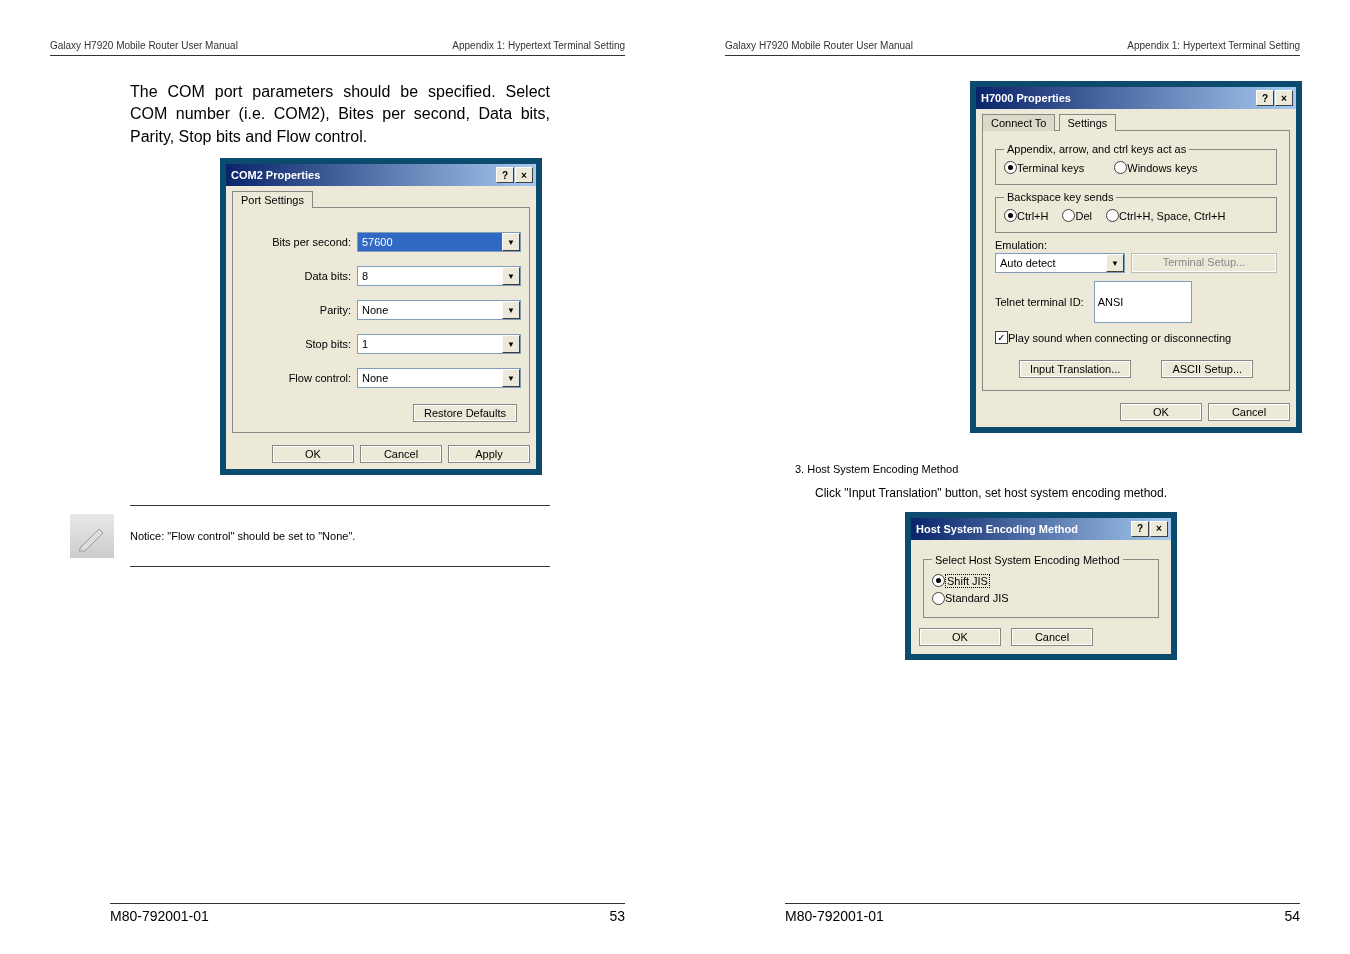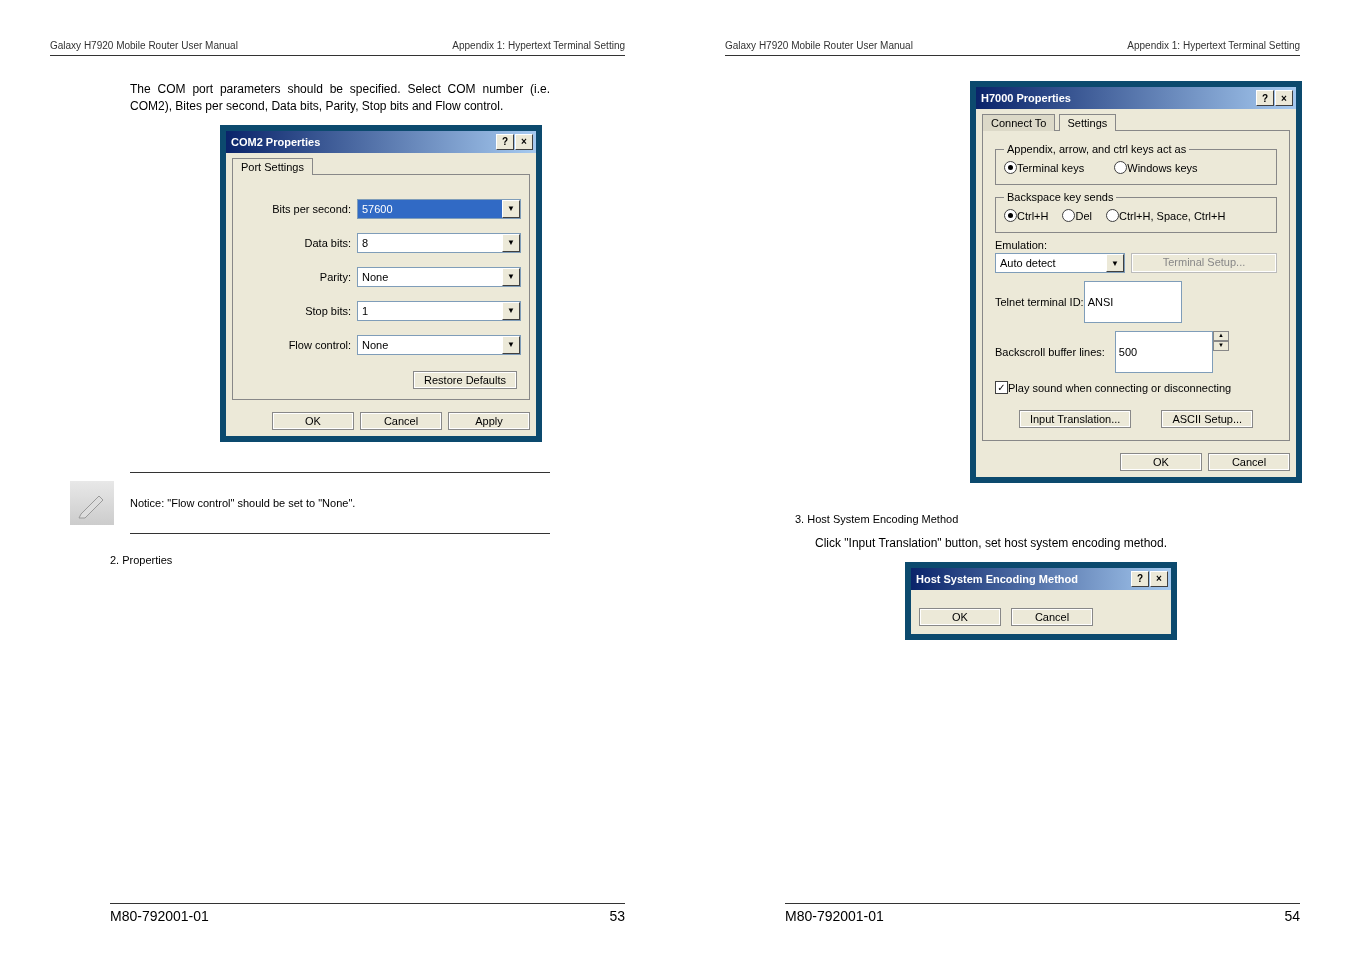--- a/index.html
+++ b/index.html
@@ -25,21 +25,21 @@
   .hdr {
     font-size: 10px;
     color: #333;
     padding-bottom: 4px;
     border-bottom: 1px solid #333;
     display: flex;
     justify-content: space-between;
     margin-bottom: 25px;
   }
   .body-text {
-    font-size: 12px;
+    font-size: 16px;
     line-height: 1.4;
     margin-left: 80px;
     width: 420px;
     text-align: justify;
   }
   .ftr {
     position: absolute;
     bottom: 30px;
     left: 110px;
     right: 50px;
@@ -263,21 +263,20 @@
       <div class="pencil-icon-box">
         <svg width="34" height="34" viewBox="0 0 34 34">
               <path d="M6 28 L24 10 L28 14 L10 32 L4 32 Z" fill="#ddd" stroke="#999"></path>
             </svg>
       </div>
       <span>Notice: "Flow control" should be set to "None".</span>
     </div>
     <hr class="hr-thin">
   </div>
 
-  <div class="section-num">2.  Properties</div>
 
   <div class="ftr">
     <span>M80-792001-01</span>
     <span>53</span>
   </div>
 </div>
 
 <div class="page page-right">
   <div class="hdr">
     <span>Galaxy H7920 Mobile Router User Manual</span>
@@ -332,37 +331,25 @@
       <div style="margin:6px 4px;">
         <div>Emulation:</div>
         <div style="display:flex; gap:6px; margin-top:2px;">
           <span class="combo" style="width:140px;">
             <span>Auto detect</span>
             <span class="arrow">▼</span>
           </span>
           <span class="btn disabled" style="flex:1">Terminal Setup...</span>
         </div>
       </div>
-      <div style="margin:8px 4px; display:flex; align-items:center; ">
+      <div style="margin:8px 4px; display:flex; align-items:center; gap:10px;">
         <span>Telnet terminal ID:</span>
         <span class="textbox" style="width:90px">
                 <span>ANSI</span>
               </span>
-      </div>
-      <div style="margin:8px 4px; display:flex; align-items:center; gap:10px;">
-        <span>Backscroll buffer lines:</span>
-        <span class="spin">
-          <span class="textbox">
-                  <span>500</span>
-                </span>
-          <span class="spinbtns">
-                  <span>▲</span>
-                  <span>▼</span>
-                </span>
-        </span>
       </div>
       <div style="margin:8px 4px;" class="radio-line">
         <span class="chk checked"></span>
               <span>Play sound when connecting or disconnecting</span>
       </div>
       <div style="display:flex; gap:30px; justify-content:center; margin:16px 4px 6px 4px;">
         <span class="btn">Input Translation...</span>
         <span class="btn">ASCII Setup...</span>
       </div>
     </div>
@@ -377,20 +364,31 @@
 
   <div class="dlg dlg3">
     <div class="titlebar">
       <span>Host System Encoding Method</span>
       <span class="btns">
         <span class="sysbtn">?</span>
         <span class="sysbtn">×</span>
       </span>
     </div>
     <div style="padding:8px;">
+      <fieldset>
+        <legend>Select Host System Encoding Method</legend>
+        <div class="radio-line" style="margin:4px 0;">
+                <span class="radio checked"></span>
+                <span style="border:1px dotted #000; padding:0 1px;">Shift JIS</span>
+              </div>
+        <div class="radio-line" style="margin:4px 0;">
+                <span class="radio"></span>
+                <span>Standard JIS</span>
+              </div>
+      </fieldset>
       <div style="display:flex; gap:10px; margin-top:10px;">
         <span class="btn">OK</span>
         <span class="btn">Cancel</span>
       </div>
     </div>
   </div>
   </div>
 
   <div class="ftr">
     <span>M80-792001-01</span>

